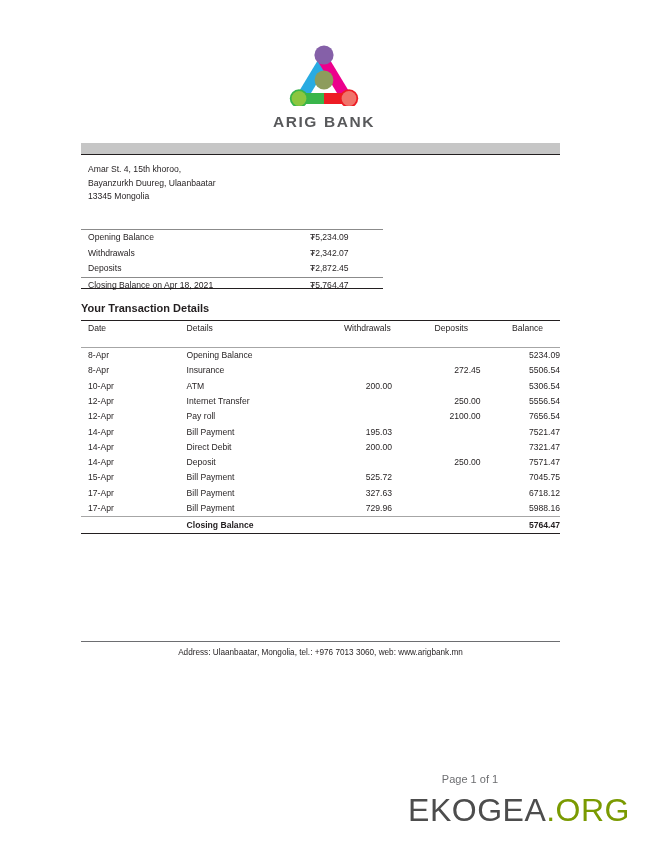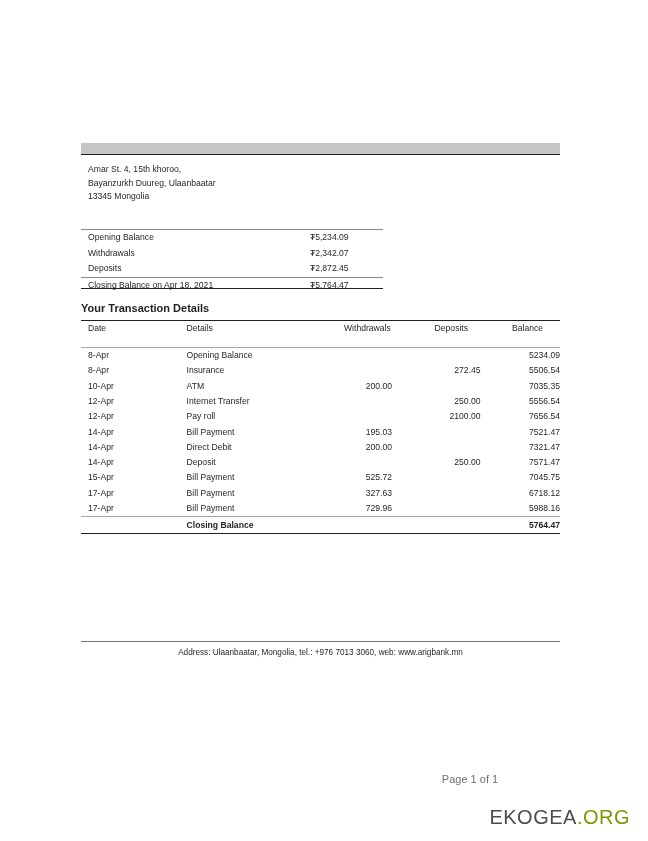--- a/index.html
+++ b/index.html
@@ -171,32 +171,58 @@
     width: 180px;
     text-align: center;
     font-size: 11px;
     color: #6d6e71;
   }
 
   
   .watermark {
     position: absolute;
     right: 18px; bottom: 12px;
-    font-size: 20px;
+    font-size: 32px;
     letter-spacing: 0.5px;
     color: #4d4d4d;
     font-family: "Liberation Sans", sans-serif;
   }
   .watermark .org { color: #7a9a01; }
 </style>
 </head>
 <body>
 
 <div class="page">
 
+  <div class="logo-block">
+    <div class="logo-mark">
+      <svg width="86" height="62" viewBox="0 0 86 62" xmlns="http://www.w3.org/2000/svg">
+
+        <path d="M43 6 L14 54 L27 54 L50 16 Z" fill="#29abe2"></path>
+
+        <path d="M43 6 L72 54 L59 54 L36 16 Z" fill="#ec008c"></path>
+
+        <path d="M16 49 L43 49 L43 60 L16 60 Z" fill="#39b54a"></path>
+
+        <path d="M43 49 L70 49 L70 60 L43 60 Z" fill="#ed1c24"></path>
+
+        <circle cx="18" cy="54.5" r="9.2" fill="#39b54a"></circle>
+        <circle cx="68" cy="54.5" r="9.2" fill="#ed1c24"></circle>
+
+        <circle cx="43" cy="11" r="9.6" fill="#8560a8"></circle>
+
+        <circle cx="43" cy="36" r="9.4" fill="#8d9c5c"></circle>
+
+        <circle cx="18" cy="54.5" r="7.4" fill="#8cc63f"></circle>
+
+        <circle cx="68" cy="54.5" r="7.4" fill="#f1736a"></circle>
+      </svg>
+    </div>
+    <div class="logo-word">ARIG BANK</div>
+  </div>
 
   <div class="gray-bar"></div>
 
   <div class="addressee">
     <div>Amar St. 4, 15th khoroo,</div>
     <div>Bayanzurkh Duureg, Ulaanbaatar</div>
     <div>13345 Mongolia</div>
   </div>
 
   <div class="summary">
@@ -249,21 +275,21 @@
           <td>Insurance</td>
           <td><span class="n"></span></td>
           <td><span class="nd">272.45</span></td>
           <td><span class="nb">5506.54</span></td>
         </tr>
         <tr>
           <td>10-Apr</td>
           <td>ATM</td>
           <td><span class="n">200.00</span></td>
           <td><span class="nd"></span></td>
-          <td><span class="nb">7035.35</span></td>
+          <td><span class="nb">5306.54</span></td>
         </tr>
         <tr>
           <td>12-Apr</td>
           <td>Internet Transfer</td>
           <td><span class="n"></span></td>
           <td><span class="nd">250.00</span></td>
           <td><span class="nb">5556.54</span></td>
         </tr>
         <tr>
           <td>12-Apr</td>

